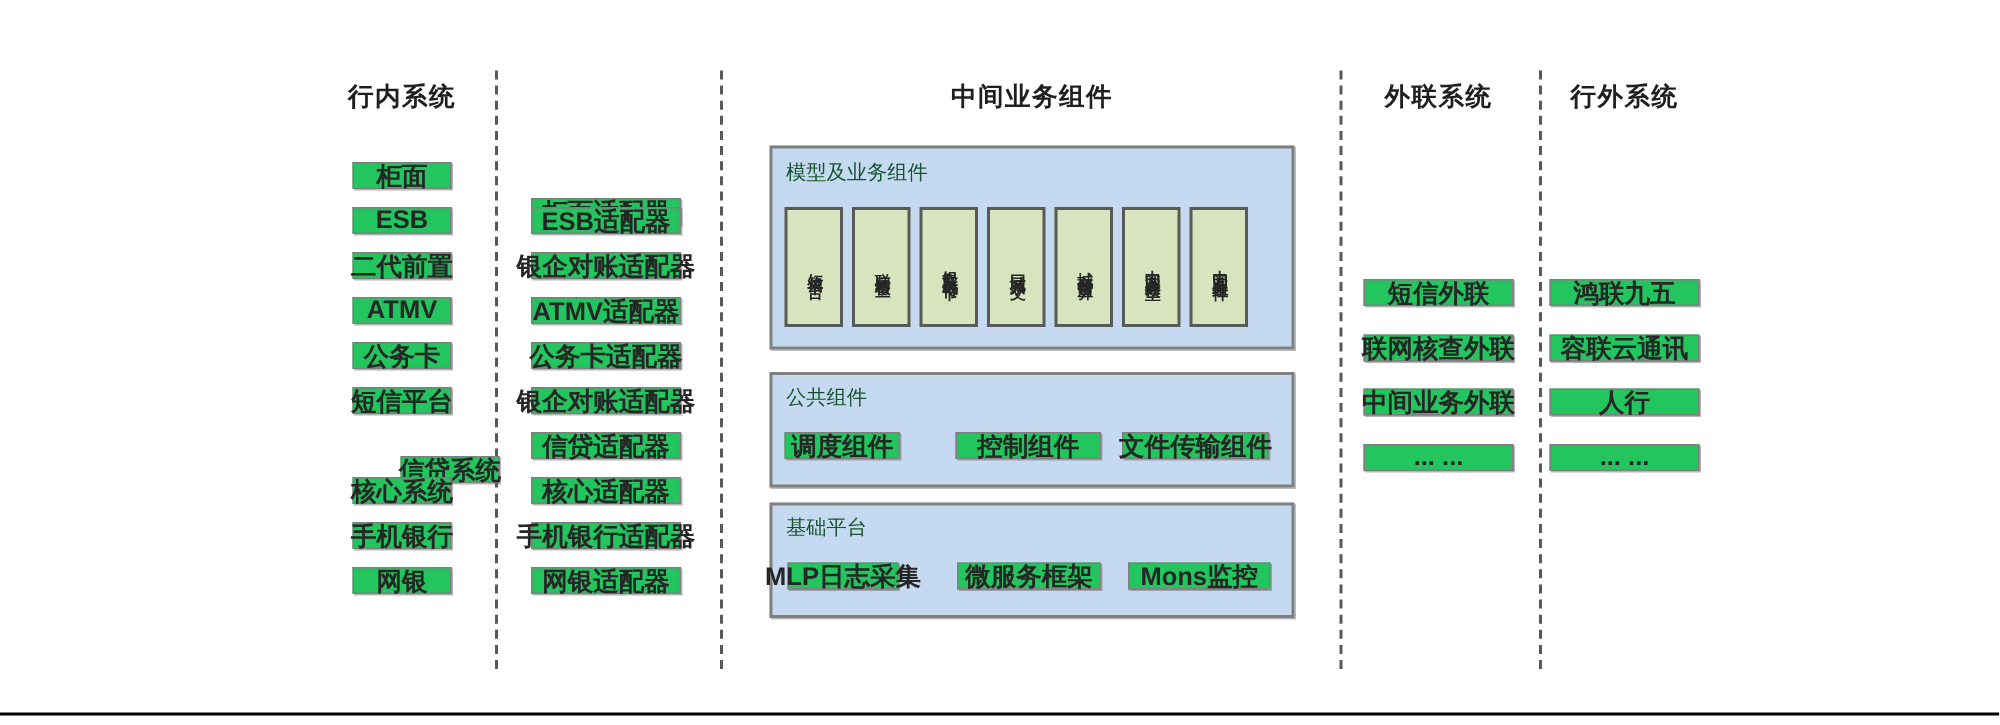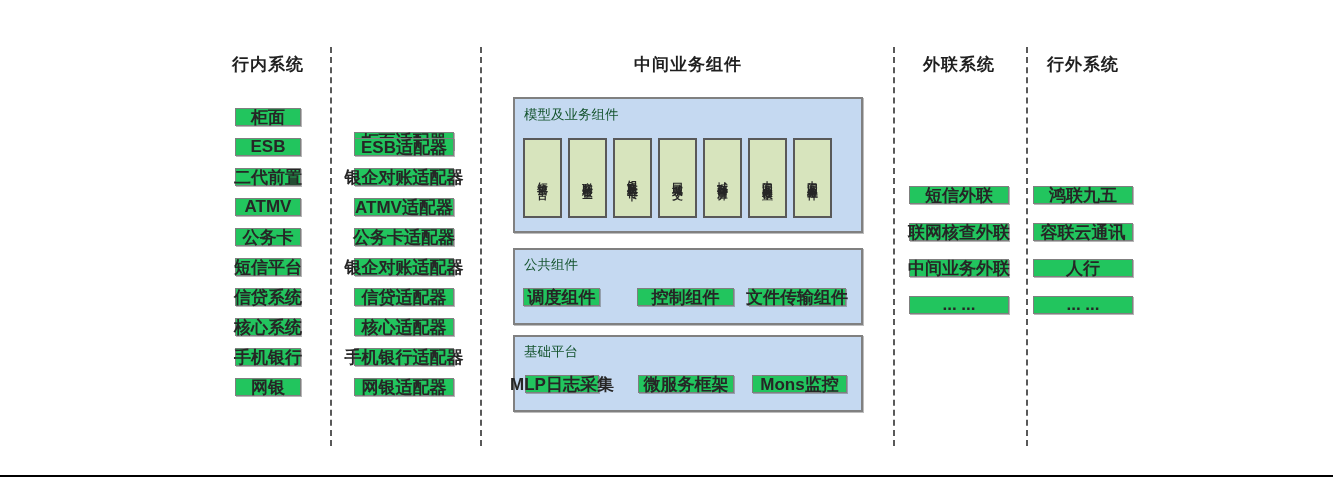--- a/index.html
+++ b/index.html
@@ -62,21 +62,21 @@
   <div class="vline" style="left:480px;"></div>
   <div class="vline" style="left:893px;"></div>
   <div class="vline" style="left:1026px;"></div>
 
   <div class="gbox c1" style="top:108px;">柜面</div>
   <div class="gbox c1" style="top:138px;">ESB</div>
   <div class="gbox c1" style="top:168px;">二代前置</div>
   <div class="gbox c1" style="top:198px;">ATMV</div>
   <div class="gbox c1" style="top:228px;">公务卡</div>
   <div class="gbox c1" style="top:258px;">短信平台</div>
-  <div class="gbox c1" style="top:288px;">信贷系统</div>
+  <div class="gbox c1" style="top:304px;margin-left:32px;">信贷系统</div>
   <div class="gbox c1" style="top:318px;">核心系统</div>
   <div class="gbox c1" style="top:348px;">手机银行</div>
   <div class="gbox c1" style="top:378px;">网银</div>
 
   <div class="gbox c2" style="top:108px;margin-top:24px;">柜面适配器</div>
   <div class="gbox c2" style="top:138px;">ESB适配器</div>
   <div class="gbox c2" style="top:168px;">银企对账适配器</div>
   <div class="gbox c2" style="top:198px;">ATMV适配器</div>
   <div class="gbox c2" style="top:228px;">公务卡适配器</div>
   <div class="gbox c2" style="top:258px;">银企对账适配器</div>

